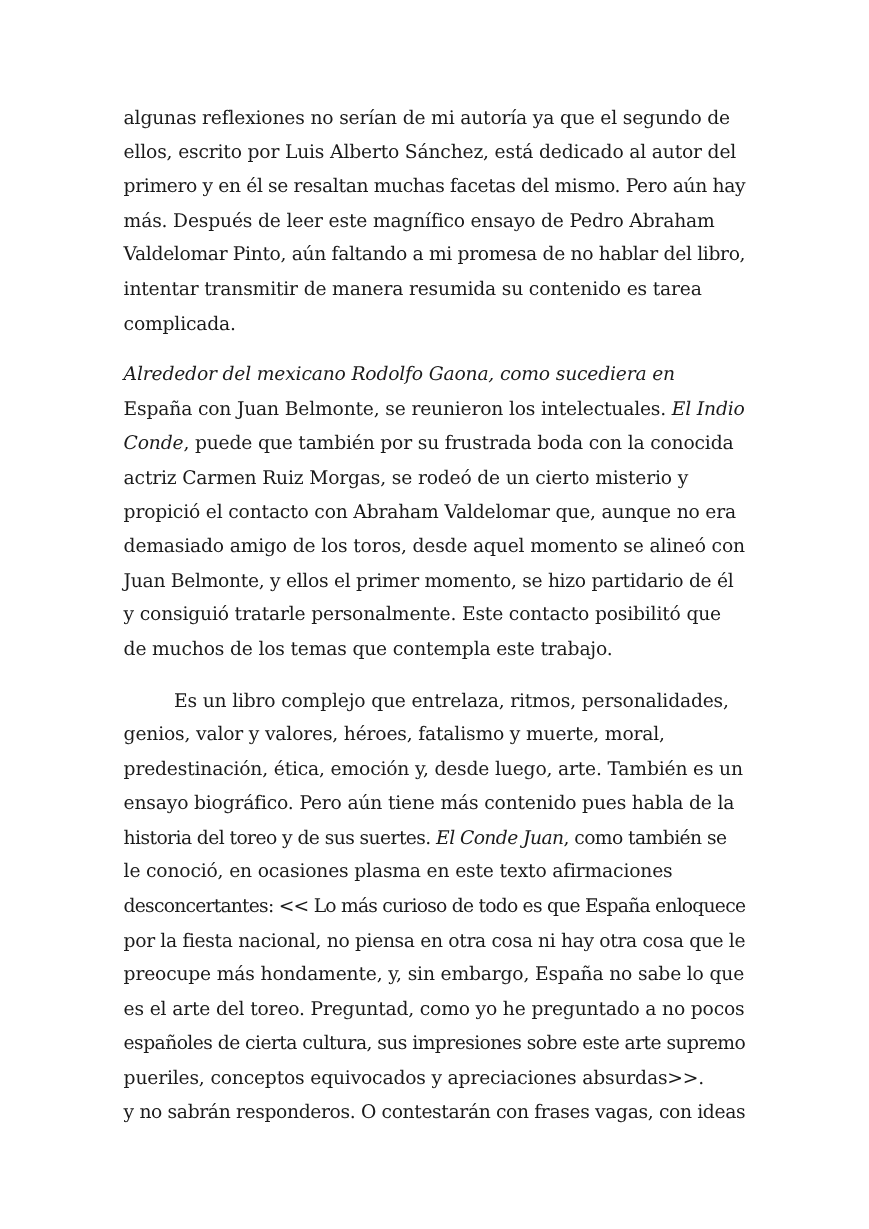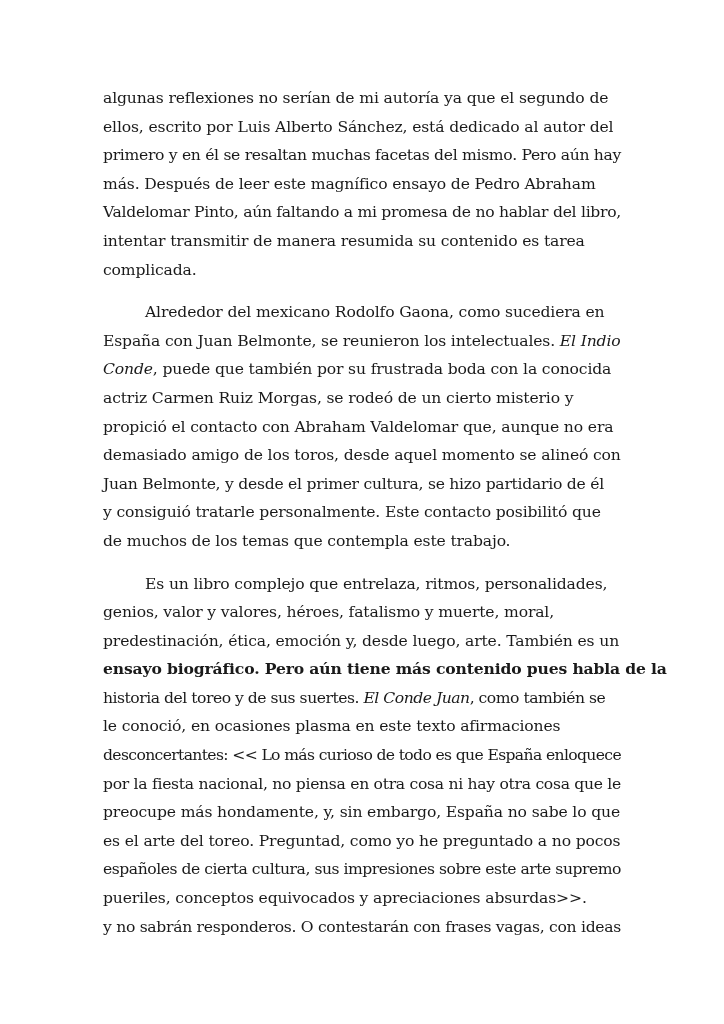--- a/index.html
+++ b/index.html
@@ -60,35 +60,35 @@
       <div class="para">
         <span class="line first" style="white-space: nowrap; display: block; text-align: left; text-align-last: left;"><span style="white-space: nowrap; word-spacing: 0px;"><span>algunas  reflexiones no serían de mi autoría ya que el segundo de</span></span></span>
         <span class="line" style="white-space: nowrap; display: block; text-align: left; text-align-last: left;"><span style="white-space: nowrap; word-spacing: 0px;"><span>ellos, escrito por Luis Alberto Sánchez, está dedicado al autor del</span></span></span>
         <span class="line" style="white-space: nowrap; display: block; text-align: left; text-align-last: left;"><span style="white-space: nowrap; word-spacing: 0px; letter-spacing: -0.312169px;"><span>primero y en él se resaltan muchas facetas del mismo. Pero aún hay</span></span></span>
         <span class="line" style="white-space: nowrap; display: block; text-align: left; text-align-last: left;"><span style="white-space: nowrap; word-spacing: 0px;"><span>más. Después de leer este magnífico ensayo de Pedro Abraham</span></span></span>
         <span class="line" style="white-space: nowrap; display: block; text-align: left; text-align-last: left;"><span style="white-space: nowrap; word-spacing: 0px; letter-spacing: -0.286427px;"><span>Valdelomar Pinto, aún faltando a mi promesa de no hablar del libro,</span></span></span>
         <span class="line" style="white-space: nowrap; display: block; text-align: left; text-align-last: left;"><span style="white-space: nowrap; word-spacing: 0px;"><span>intentar transmitir de manera resumida su contenido es tarea</span></span></span>
         <span class="line last" style="white-space: nowrap; display: block; text-align: left; text-align-last: left;"><span style="white-space: nowrap; word-spacing: 0px;"><span>complicada.</span></span></span>
       </div>
       <div class="para indent">
-        <span class="line first" style="white-space: nowrap; display: block; text-indent: 0px; text-align: left; text-align-last: left;"><span style="white-space: nowrap; word-spacing: 0px; margin-left: 42px;"><span>Alrededor del mexicano Rodolfo Gaona, como sucediera en</span></span></span>
+        <span class="line first" style="white-space: nowrap; display: block; text-indent: 0px; text-align: left; text-align-last: left;"><span style="white-space: nowrap; word-spacing: 0px;  font-style: italic;"><span>Alrededor del mexicano Rodolfo Gaona, como sucediera en</span></span></span>
         <span class="line" style="white-space: nowrap; display: block; text-align: left; text-align-last: left;"><span style="white-space: nowrap; word-spacing: 0px; margin-top: 32px;"><span>España con Juan Belmonte, se reunieron los intelectuales. </span><em>El Indio</em></span></span>
         <span class="line" style="white-space: nowrap; display: block; text-align: left; text-align-last: left;"><span style="white-space: nowrap; word-spacing: 0px;"><em>Conde</em><span>, puede que también por su frustrada boda con la conocida</span></span></span>
         <span class="line" style="white-space: nowrap; display: block; text-align: left; text-align-last: left;"><span style="white-space: nowrap; word-spacing: 0px;"><span>actriz Carmen Ruiz Morgas, se rodeó de un cierto misterio y</span></span></span>
         <span class="line" style="white-space: nowrap; display: block; text-align: left; text-align-last: left;"><span style="white-space: nowrap; word-spacing: 0px; text-align: center;"><span>propició el contacto con Abraham Valdelomar que, aunque no era</span></span></span>
         <span class="line" style="white-space: nowrap; display: block; text-align: left; text-align-last: left;"><span style="white-space: nowrap; word-spacing: 0px;"><span>demasiado amigo de los toros, desde aquel momento se alineó con</span></span></span>
-        <span class="line" style="white-space: nowrap; display: block; text-align: left; text-align-last: left;"><span style="white-space: nowrap; word-spacing: 0px; letter-spacing: -0.258902px;"><span>Juan Belmonte, y desde el primer cultura, se hizo partidario de él</span></span></span>
+        <span class="line" style="white-space: nowrap; display: block; text-align: left; text-align-last: left;"><span style="white-space: nowrap; word-spacing: 0px; letter-spacing: -0.258902px;"><span>Juan Belmonte, y ellos el primer momento, se hizo partidario de él</span></span></span>
         <span class="line" style="white-space: nowrap; display: block; text-align: left; text-align-last: left;"><span style="white-space: nowrap; word-spacing: 0px;"><span>y consiguió tratarle personalmente. Este contacto posibilitó que</span></span></span>
         <span class="line last" style="white-space: nowrap; display: block; text-align: left; text-align-last: left;"><span style="white-space: nowrap; word-spacing: 0px;"><span>de muchos de los temas que contempla este trabajo.</span></span></span>
       </div>
       <div class="para indent">
         <span class="line first" style="white-space: nowrap; display: block; text-indent: 0px; text-align: left; text-align-last: left;"><span style="white-space: nowrap; word-spacing: 0px; margin-left: 42px;"><span>Es un libro complejo que entrelaza, ritmos, personalidades,</span></span></span>
         <span class="line" style="white-space: nowrap; display: block; text-align: left; text-align-last: left;"><span style="white-space: nowrap; word-spacing: 0px;"><span>genios, valor y valores, héroes, fatalismo y muerte, moral,</span></span></span>
         <span class="line" style="white-space: nowrap; display: block; text-align: left; text-align-last: left;"><span style="white-space: nowrap; word-spacing: 0px;"><span>predestinación, ética, emoción y, desde luego, arte. También es un</span></span></span>
-        <span class="line" style="white-space: nowrap; display: block; text-align: right; text-align-last: left; font-weight: bold;"><span style="white-space: nowrap; word-spacing: 0px;"><span>ensayo biográfico. Pero aún tiene más contenido pues habla de la</span></span></span>
+        <span class="line" style="white-space: nowrap; display: block; text-align: right; text-align-last: left;"><span style="white-space: nowrap; word-spacing: 0px;"><span>ensayo biográfico. Pero aún tiene más contenido pues habla de la</span></span></span>
         <span class="line" style="white-space: nowrap; display: block; text-align: left; text-align-last: left;"><span style="white-space: nowrap; word-spacing: 0px; letter-spacing: -0.48364px;"><span>historia del toreo y de sus suertes. </span><em>El Conde Juan</em><span>, como también se</span></span></span>
         <span class="line" style="white-space: nowrap; display: block; text-align: left; text-align-last: left;"><span style="white-space: nowrap; word-spacing: 0px;"><span>le conoció, en ocasiones plasma en este texto  afirmaciones</span></span></span>
         <span class="line" style="white-space: nowrap; display: block; text-align: left; text-align-last: left;"><span style="white-space: nowrap; word-spacing: 0px; letter-spacing: -0.64053px;"><span>desconcertantes: &lt;&lt; Lo más curioso de todo es que España enloquece</span></span></span>
         <span class="line" style="white-space: nowrap; display: block; text-align: left; text-align-last: left;"><span style="white-space: nowrap; word-spacing: 0px; letter-spacing: -0.290625px;"><span>por la fiesta nacional, no piensa en otra cosa ni hay otra cosa que le</span></span></span>
         <span class="line" style="white-space: nowrap; display: block; text-align: left; text-align-last: left;"><span style="white-space: nowrap; word-spacing: 0px;"><span>preocupe más hondamente, y, sin embargo, España no sabe lo que</span></span></span>
         <span class="line" style="white-space: nowrap; display: block; text-align: left; text-align-last: left;"><span style="white-space: nowrap; word-spacing: 0px;"><span>es el arte del toreo. Preguntad, como yo he preguntado a no pocos</span></span></span>
         <span class="line" style="white-space: nowrap; display: block; text-align: left; text-align-last: left;"><span style="white-space: nowrap; word-spacing: 0px; letter-spacing: -0.467555px;"><span>españoles de cierta cultura, sus impresiones sobre este arte supremo</span></span></span>
         <span class="line last" style="white-space: nowrap; display: block; text-align: left; text-align-last: left;"><span style="white-space: nowrap; word-spacing: 0px;"><span>pueriles, conceptos equivocados y apreciaciones absurdas&gt;&gt;.</span></span></span>
         <span class="line" style="white-space: nowrap; display: block; text-align: left; text-align-last: left;"><span style="white-space: nowrap; word-spacing: 0px; letter-spacing: -0.298911px;"><span>y no sabrán responderos. O contestarán con frases vagas, con ideas</span></span></span>
       </div>

